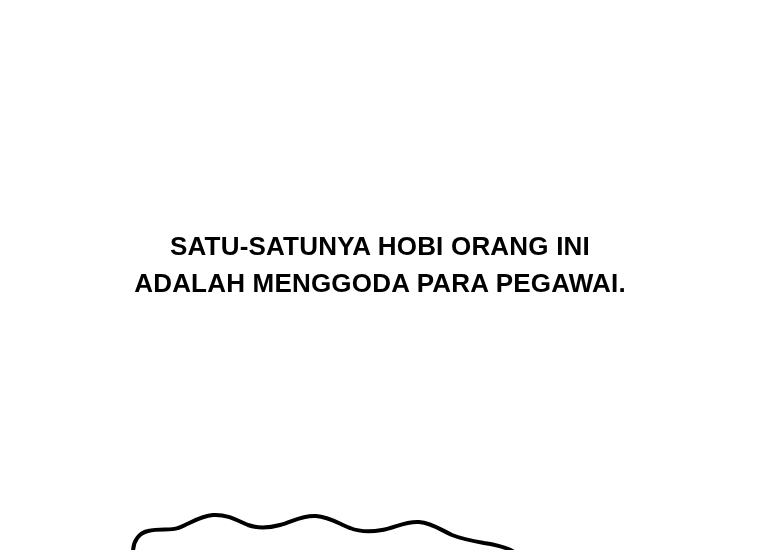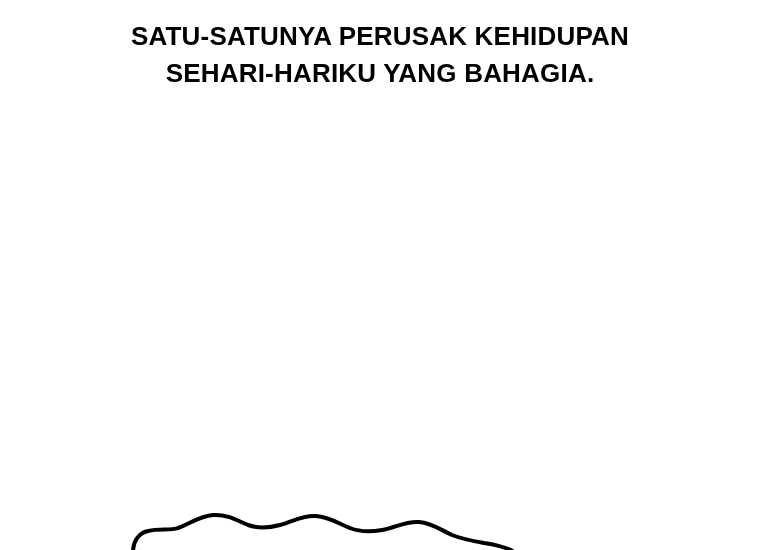--- a/index.html
+++ b/index.html
@@ -51,23 +51,23 @@
     pointer-events: none;
   }
 </style>
 </head>
 <body>
 
 <div class="page">
 
   <div class="clip-line">...</div>
 
-  <div class="block block-1">SATU-SATUNYA PERUSAK KEHIDUPAN
-SEHARI-HARIKU YANG BAHAGIA.</div>
 
+  <div class="block block-2">SATU-SATUNYA HOBI ORANG INI
+ADALAH MENGGODA PARA PEGAWAI.</div>
 
   <svg class="art-layer" viewBox="0 0 760 550">
     <path d="M133 552 C133 541 139 533 148 531 C160 528 170 531 178 528
              C190 524 199 516 213 515 C228 514 238 521 248 525
              C259 529 269 528 280 525 C292 522 302 515 316 516
              C330 517 339 524 350 528 C360 532 371 532 382 530
              C395 528 405 521 419 522 C432 523 441 530 452 535
              C462 539 473 541 484 543 C497 545 508 548 514 552 Z" fill="none" stroke="#000000" stroke-width="4" stroke-linejoin="round"></path>
   </svg>
 

